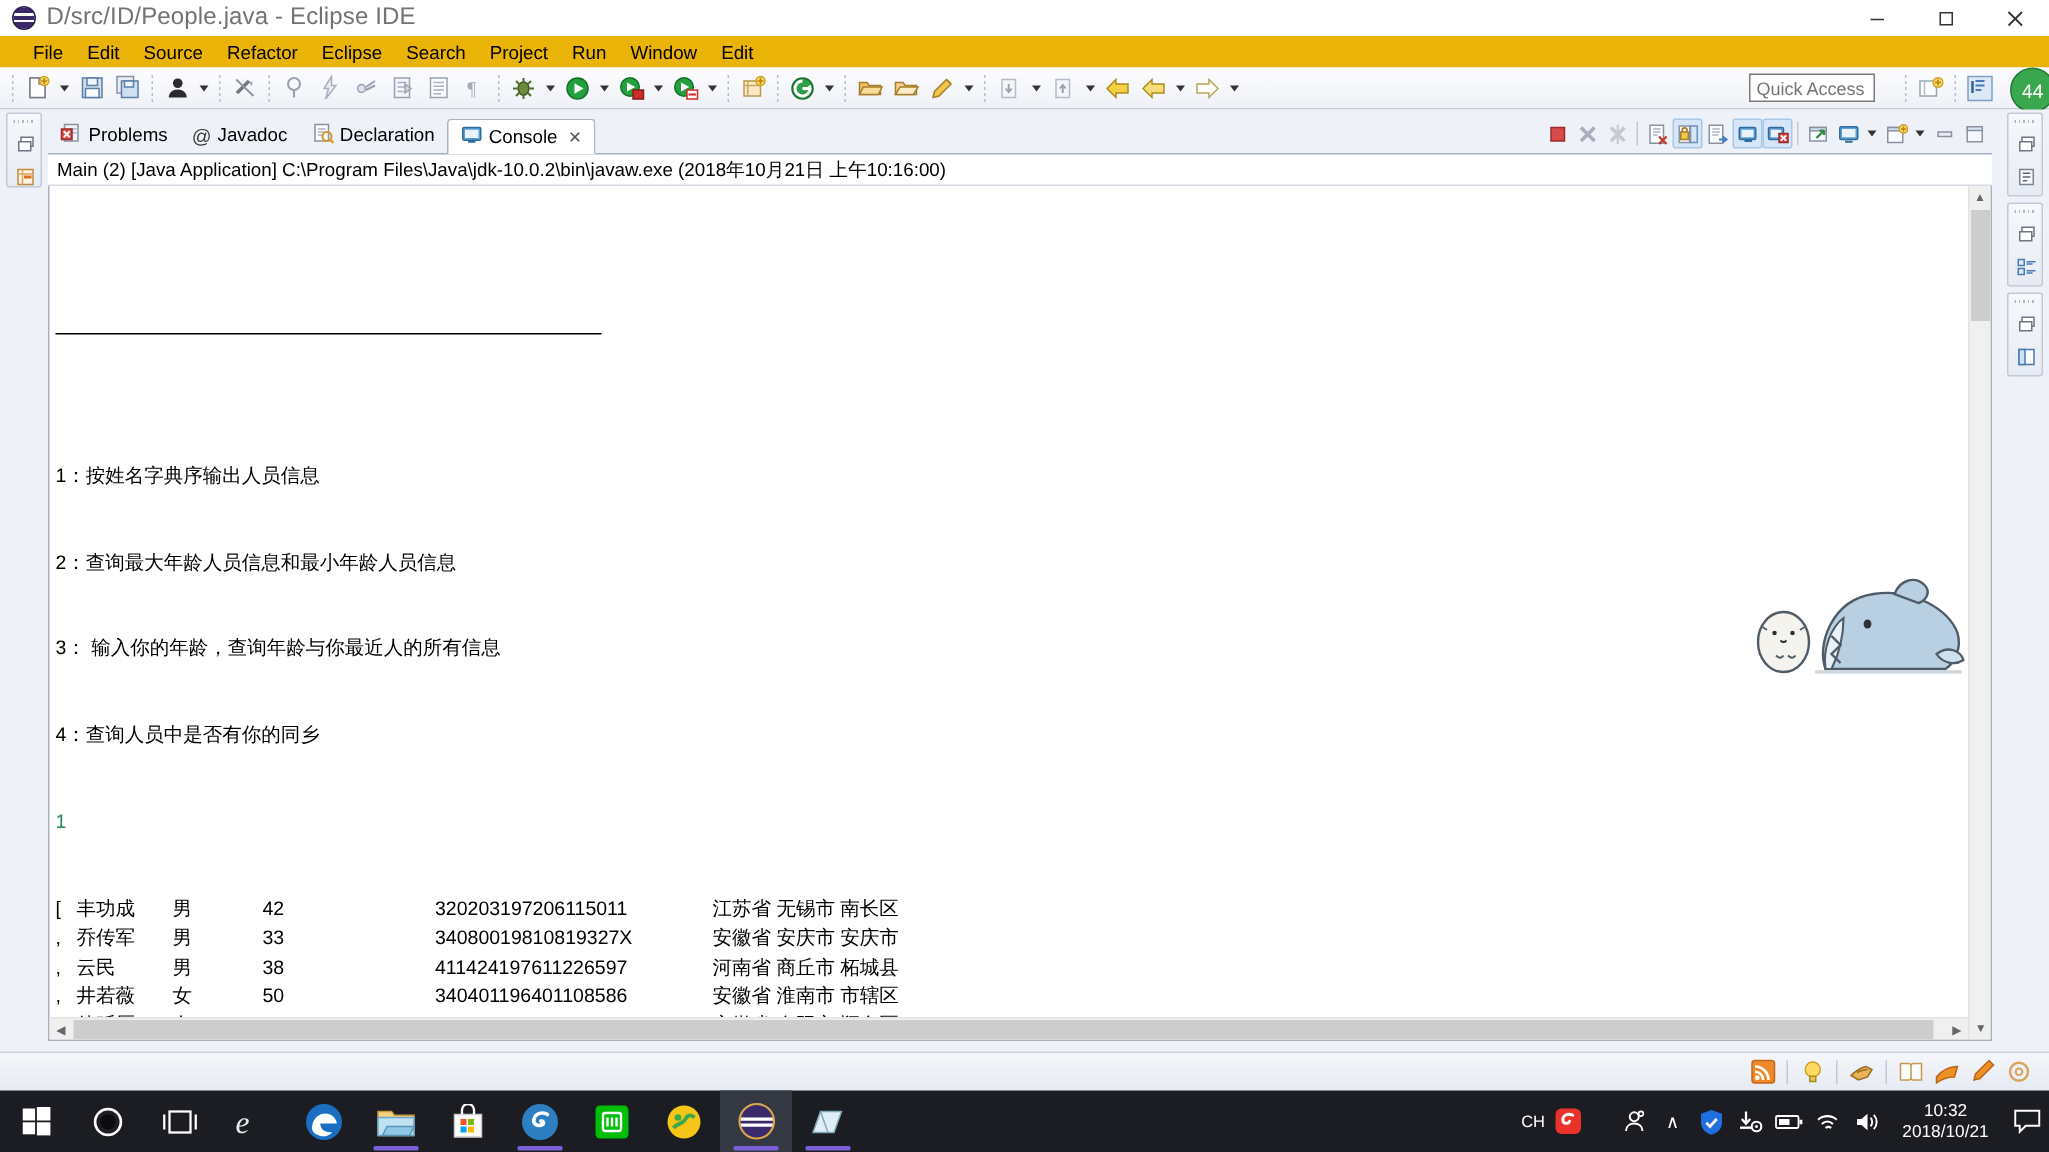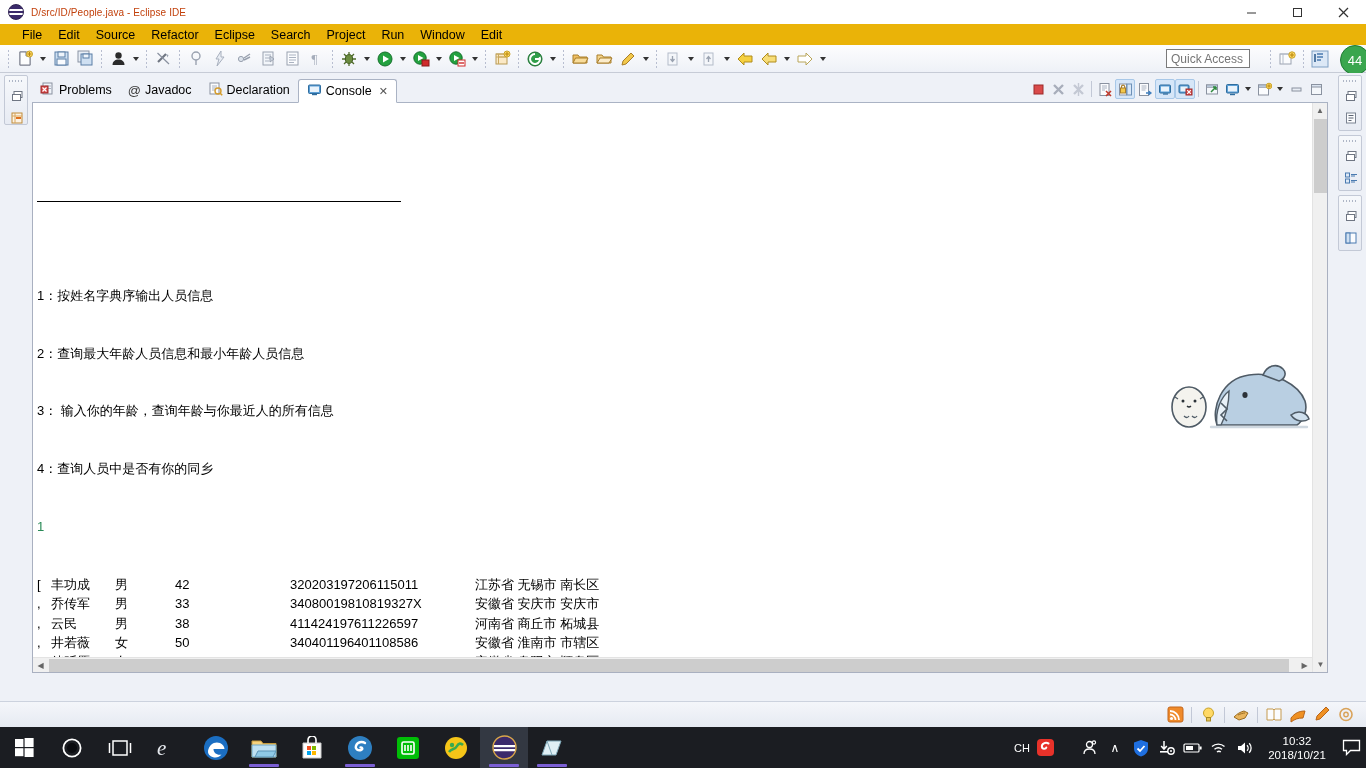--- a/index.html
+++ b/index.html
@@ -22,21 +22,21 @@
     background: #ffffff;
     display: flex; align-items: center;
   }
   .tb-appicon {
     width: 16px; height: 16px; margin-left: 8px; margin-right: 7px;
     border-radius: 50%;
     background: linear-gradient(#3b2a6b 0%, #3b2a6b 28%, #ffffff 28%, #ffffff 40%, #3b2a6b 40%, #3b2a6b 58%, #ffffff 58%, #ffffff 68%, #3b2a6b 68%);
     border: 1px solid #2d2050;
   }
   .tb-title {
-    font-size: 10px; color: #c2410c; letter-spacing: 0.1px;
+    font-size: 16px; color: #737373; letter-spacing: 0.1px;
   }
   .tb-buttons { position: absolute; right: 0; top: 0; height: 24px; display: flex; }
   .tb-btn {
     width: 46px; height: 24px; display: flex; align-items: center; justify-content: center;
     font-size: 13px; color: #333;
   }
   .tb-btn.close { color: #333; }
   .tb-btn svg { display: block; }
 
   
@@ -659,20 +659,21 @@
           </div>
           <div class="ttool">
             <svg width="15" height="15" viewBox="0 0 15 15">
                 <rect x="2.5" y="2.5" width="10" height="10" fill="#f4f7fb" stroke="#8a92a0"></rect>
                 <rect x="2.5" y="2.5" width="10" height="2.5" fill="#dbe4f0" stroke="#8a92a0"></rect>
               </svg>
           </div>
         </div>
       </div>
 
+      <div class="console-header">Main (2) [Java Application] C:\Program Files\Java\jdk-10.0.2\bin\javaw.exe (2018年10月21日 上午10:16:00)</div>
 
       <div class="console-body">
         <div class="console-text">
           <div style="height:4px"></div>
           <div><span class="sel-line"></span></div>
           <div style="height:1px"></div>
           <div>1：按姓名字典序输出人员信息</div>
           <div>2：查询最大年龄人员信息和最小年龄人员信息</div>
           <div>3： 输入你的年龄，查询年龄与你最近人的所有信息</div>
           <div>4：查询人员中是否有你的同乡</div>

